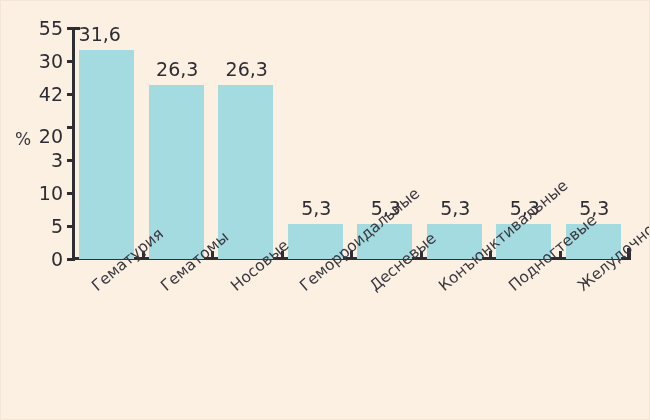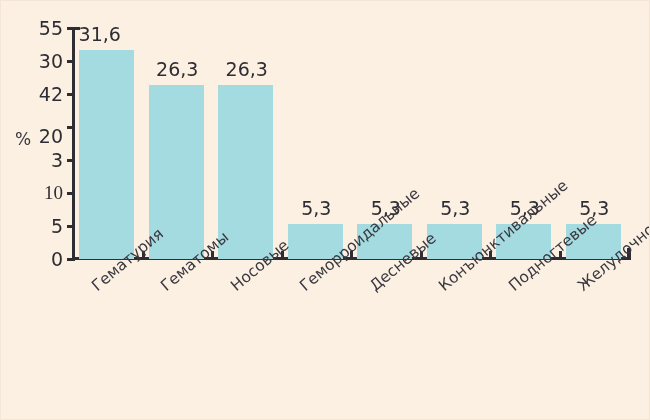--- a/index.html
+++ b/index.html
@@ -137,21 +137,21 @@
   <div id="yticks-layer">
       <div class="ytick" style="top: 257px;"></div>
       <div class="ytick-label-wrap" style="top: 247px;">
         <div class="ytick-label">0</div>
       </div>
       <div class="ytick" style="top: 224px;"></div>
       <div class="ytick-label-wrap" style="top: 214px;">
         <div class="ytick-label">5</div>
       </div>
       <div class="ytick" style="top: 191px;"></div>
-      <div class="ytick-label-wrap" style="top: 181px; font-family: Liberation Serif, serif;">
+      <div class="ytick-label-wrap" style="top: 181px;">
         <div class="ytick-label">10</div>
       </div>
       <div class="ytick" style="top: 158px;"></div>
       <div class="ytick-label-wrap" style="top: 148px;">
         <div class="ytick-label">3</div>
       </div>
       <div class="ytick" style="top: 125px;"></div>
       <div class="ytick-label-wrap" style="top: 124px;">
         <div class="ytick-label">20</div>
       </div>

